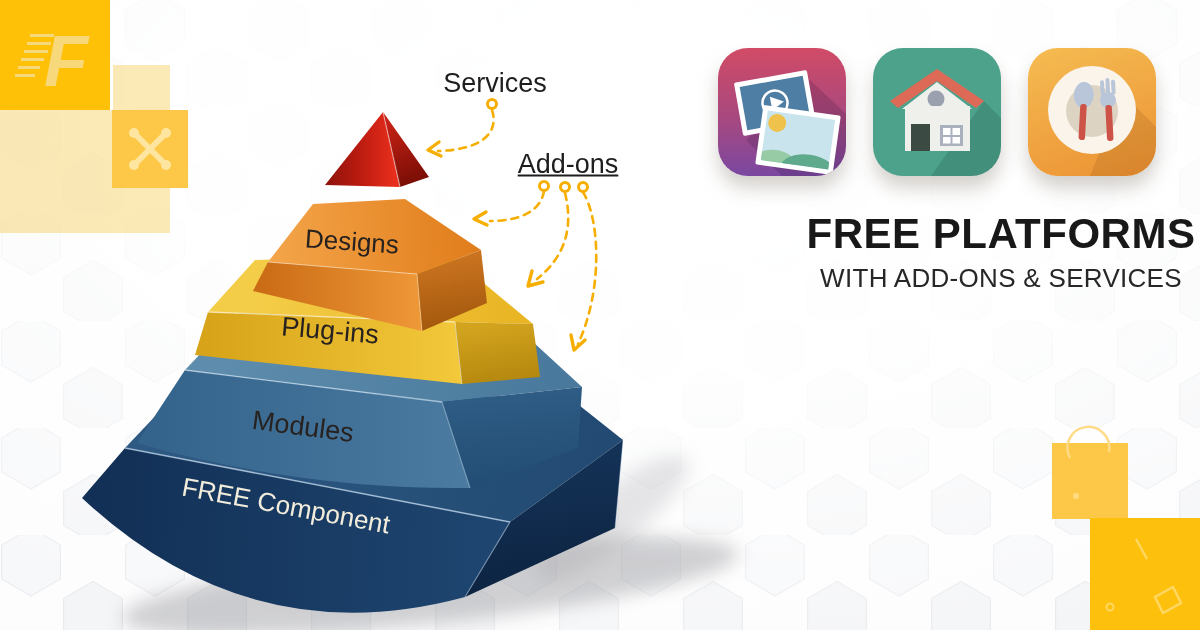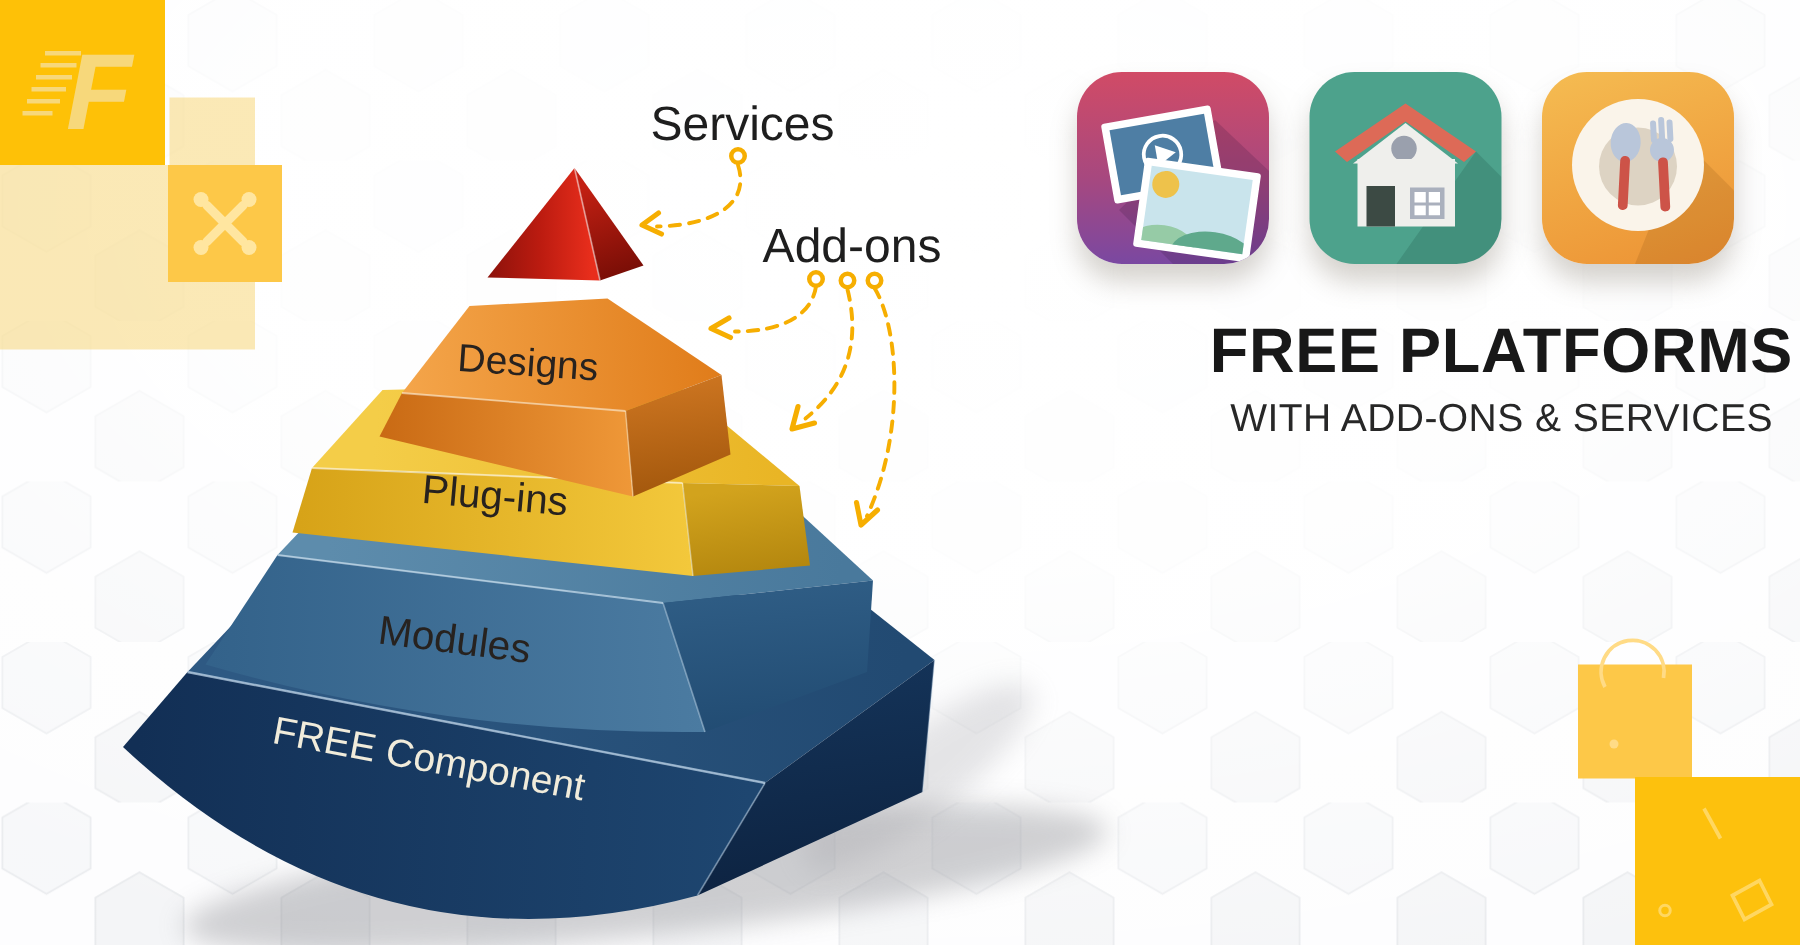--- a/index.html
+++ b/index.html
@@ -4,23 +4,23 @@
 <style>
   html,body{margin:0;padding:0;background:#ffffff;font-family:"Liberation Sans",sans-serif;}
   .stage{position:relative;width:1200px;height:630px;overflow:hidden;background:#fdfdfe;}
   .stage svg{display:block;}
   #bg-svg{position:absolute;left:0;top:0;}
   .label{position:absolute;transform:translate(-50%,-50%);white-space:nowrap;color:#27221f;}
   .label-designs{left:352px;top:242px;font-size:26px;transform:translate(-50%,-50%) rotate(4deg);}
   .label-plugins{left:330px;top:331px;font-size:27px;transform:translate(-50%,-50%) rotate(5deg);}
   .label-modules{left:303px;top:427px;font-size:27px;transform:translate(-50%,-50%) rotate(7.5deg);}
   .label-free{left:286px;top:506px;font-size:26px;color:#f1ecdb;transform:translate(-50%,-50%) rotate(10.5deg);}
-  .callout{position:absolute;transform:translate(-50%,-50%);font-size:32px;color:#1e1e1e;white-space:nowrap;}
+  .callout{position:absolute;transform:translate(-50%,-50%);font-size:27px;color:#1e1e1e;white-space:nowrap;}
   .callout-services{left:495px;top:83px;}
-  .callout-addons{left:568px;top:164px;}
+  .callout-addons{left:568px;top:164px;text-decoration:underline;}
   .headline{position:absolute;left:780px;top:212px;width:442px;text-align:center;}
   .headline .title{font-size:42px;font-weight:bold;color:#181818;letter-spacing:.5px;line-height:1.05;}
   .headline .subtitle{margin-top:7px;font-size:26px;color:#272727;letter-spacing:.3px;}
   .icon-row{position:absolute;left:718px;top:48px;display:flex;gap:27px;}
   .app-icon{width:128px;height:128px;border-radius:30px;overflow:hidden;position:relative;
             box-shadow:0 12px 18px rgba(125,115,100,.32);}
   .app-icon svg{position:absolute;left:0;top:0;}
   .icon-gallery{background:linear-gradient(180deg,#d14b66 0%,#a7487f 55%,#7a48a1 100%);}
   .icon-home{background:#4da28c;}
   .icon-restaurant{background:linear-gradient(160deg,#f5bc52 0%,#ec9133 100%);}

